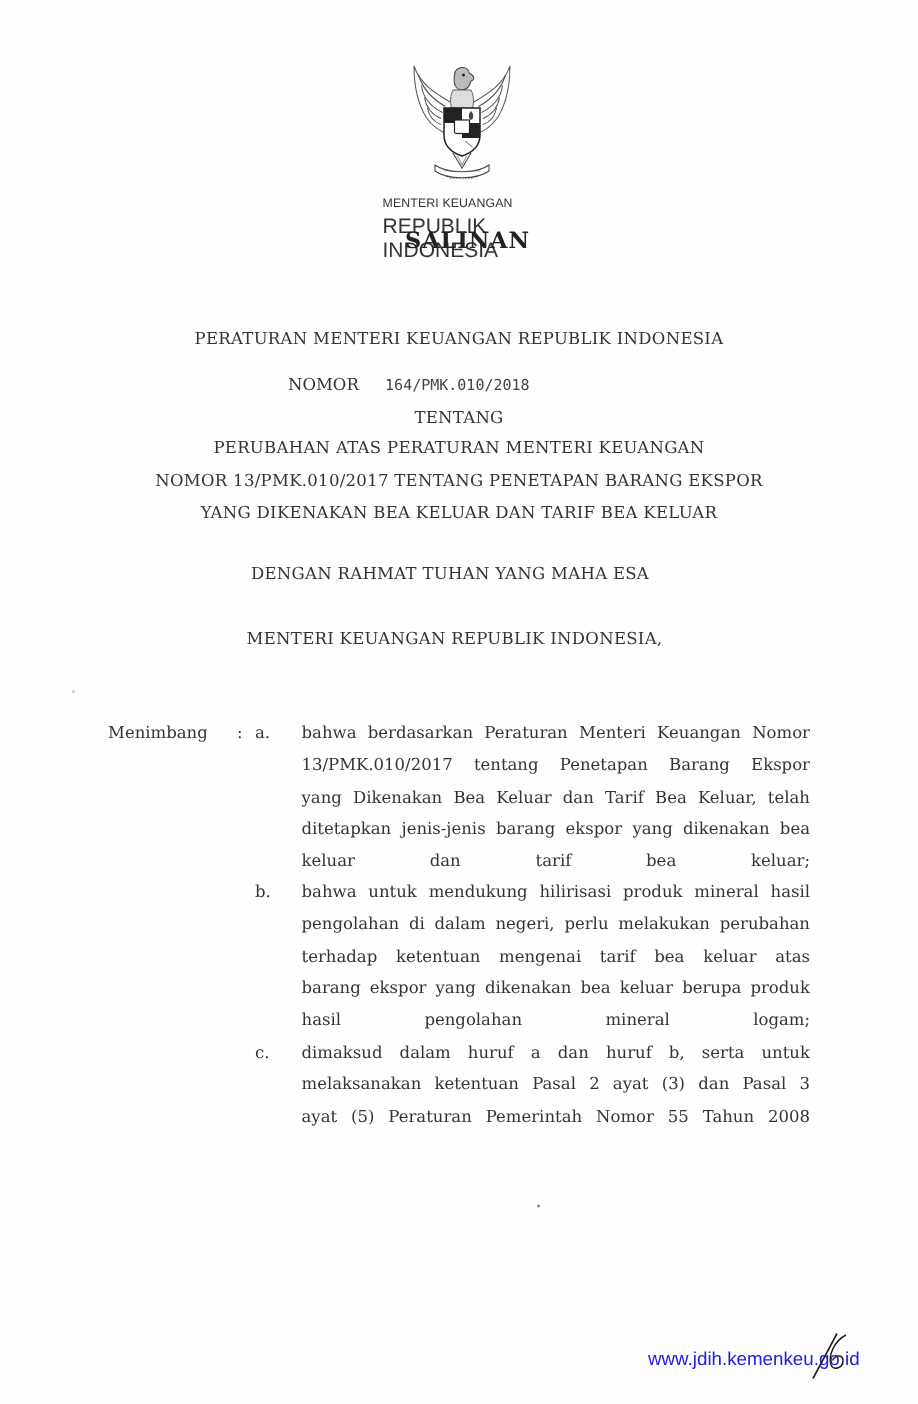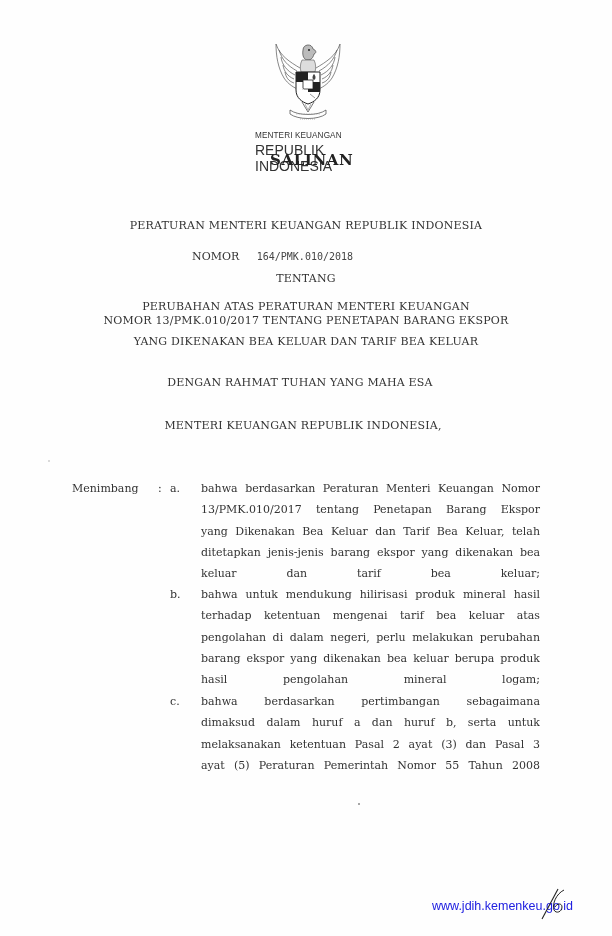--- a/index.html
+++ b/index.html
@@ -74,21 +74,21 @@
   <div class="letterhead lh1">MENTERI KEUANGAN</div>
   <div class="letterhead lh2">REPUBLIK INDONESIA</div>
   <div class="salinan">SALINAN</div>
 
   <div class="title-line" style="top:219px;">PERATURAN MENTERI KEUANGAN REPUBLIK INDONESIA</div>
   <div class="nomor-line">
     <span>NOMOR</span>
     <span class="num">164/PMK.010/2018</span>
   </div>
   <div class="title-line" style="top:272px;">TENTANG</div>
-  <div class="title-line" style="top:300px;text-align:center;">PERUBAHAN ATAS PERATURAN MENTERI KEUANGAN</div>
+  <div class="title-line" style="top:292px;text-align:center;">PERUBAHAN ATAS PERATURAN MENTERI KEUANGAN</div>
   <div class="title-line" style="top:314px;">NOMOR 13/PMK.010/2017 TENTANG PENETAPAN BARANG EKSPOR</div>
   <div class="title-line" style="top:335px;">YANG DIKENAKAN BEA KELUAR DAN TARIF BEA KELUAR</div>
 
   <div class="title-line" style="top:376px; left:-6px;">DENGAN RAHMAT TUHAN YANG MAHA ESA</div>
   <div class="title-line" style="top:419px; left:-3px;">MENTERI KEUANGAN REPUBLIK INDONESIA,</div>
 
   <div class="label-menimbang">Menimbang</div>
   <div class="colon">:</div>
 
   <div class="item-letter" style="top:482px;">a.</div>
@@ -96,29 +96,28 @@
     <span class="line j">bahwa berdasarkan Peraturan Menteri Keuangan Nomor</span>
     <span class="line j">13/PMK.010/2017 tentang Penetapan Barang Ekspor</span>
     <span class="line j">yang Dikenakan Bea Keluar dan Tarif Bea Keluar, telah</span>
     <span class="line j">ditetapkan jenis-jenis barang ekspor yang dikenakan bea</span>
     <span class="line">keluar dan tarif bea keluar;</span>
   </div>
 
   <div class="item-letter" style="top:588px;">b.</div>
   <div class="item-text" style="top:584px;">
     <span class="line j">bahwa untuk mendukung hilirisasi produk mineral hasil</span>
+    <span class="line j">pengolahan di dalam negeri, perlu melakukan perubahan</span>
     <span class="line j">terhadap ketentuan mengenai tarif bea keluar atas</span>
-    <span class="line j">pengolahan di dalam negeri, perlu melakukan perubahan</span>
     <span class="line j">barang ekspor yang dikenakan bea keluar berupa produk</span>
     <span class="line">hasil pengolahan mineral logam;</span>
   </div>
 
   <div class="item-letter" style="top:695px;">c.</div>
   <div class="item-text" style="top:691px;">
-    <span class="line j">bahwa berdasarkan pertimbangan sebagaimana</span>
     <span class="line j">dimaksud dalam huruf a dan huruf b, serta untuk</span>
     <span class="line j">melaksanakan ketentuan Pasal 2 ayat (3) dan Pasal 3</span>
     <span class="line j">ayat (5) Peraturan Pemerintah Nomor 55 Tahun 2008</span>
   </div>
 
   <div class="dot" style="left:358px; top:803px;"></div>
   <div class="dot" style="left:48px; top:460px; opacity:.4;"></div>
 
   <a class="footer-url">www.jdih.kemenkeu.go.id</a>
   <svg class="signature" viewBox="0 0 30 34">

